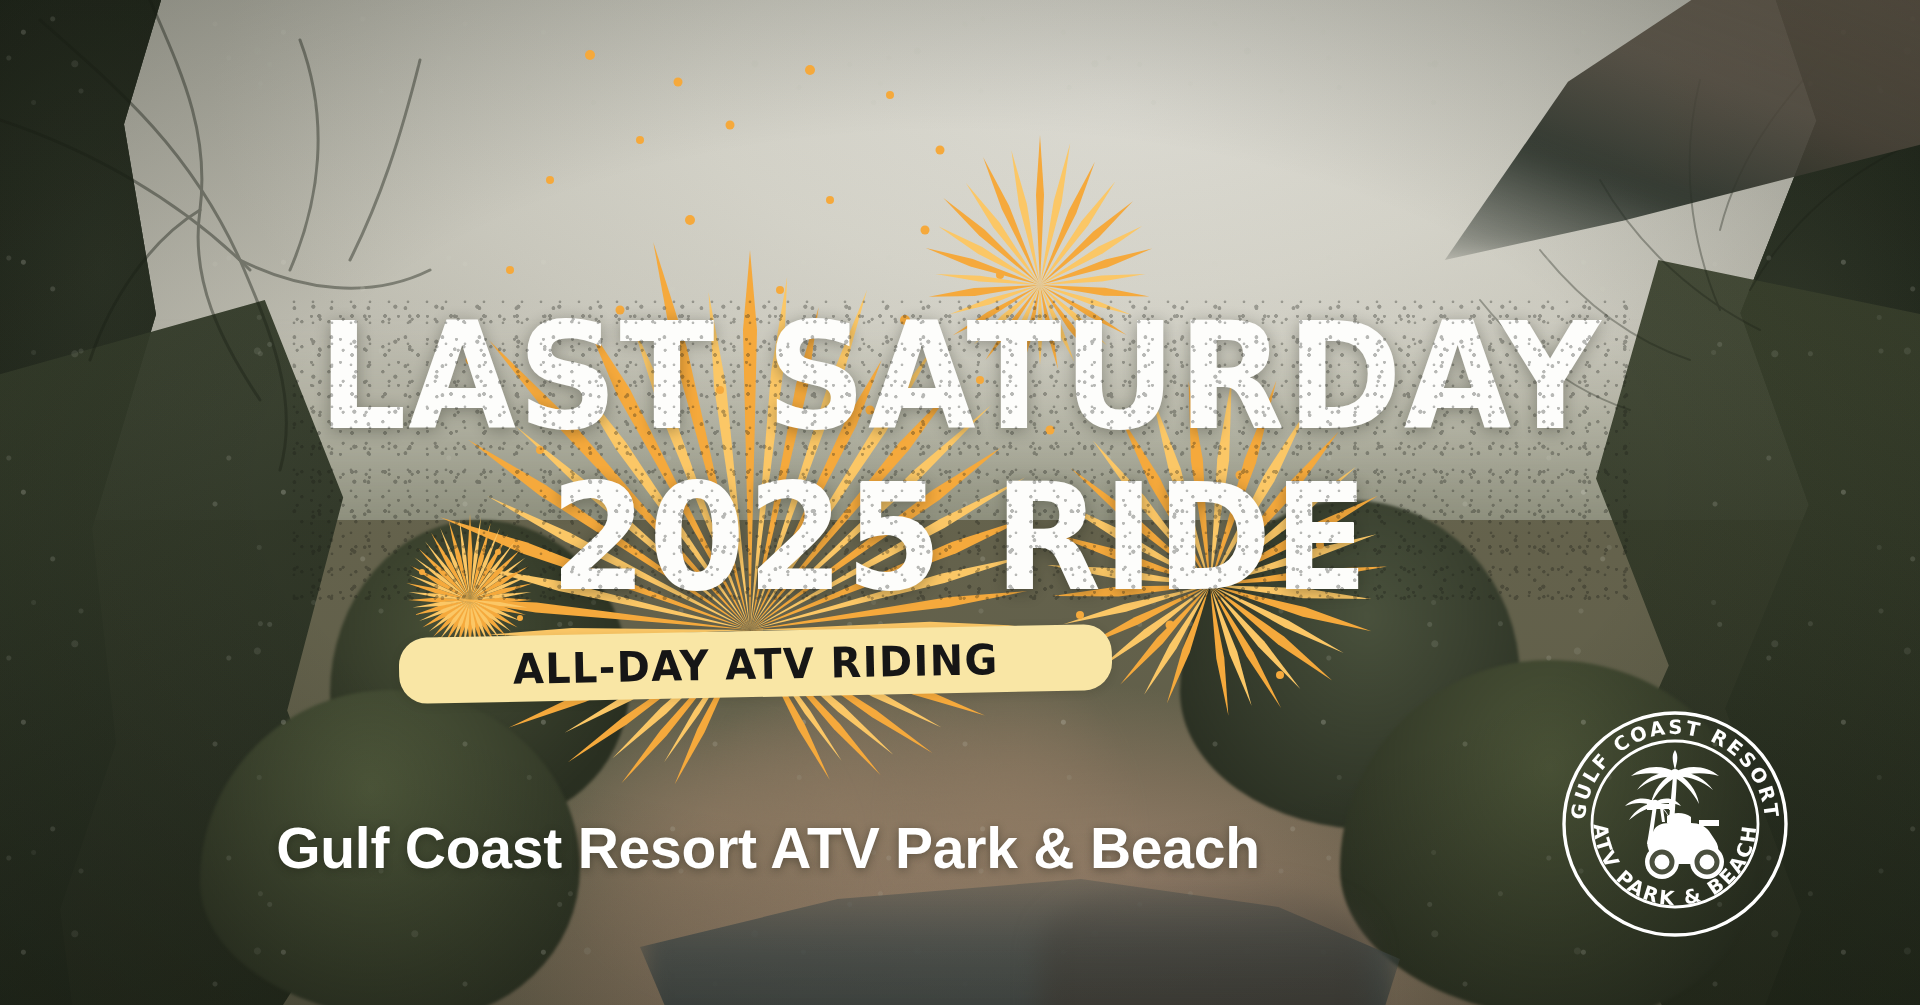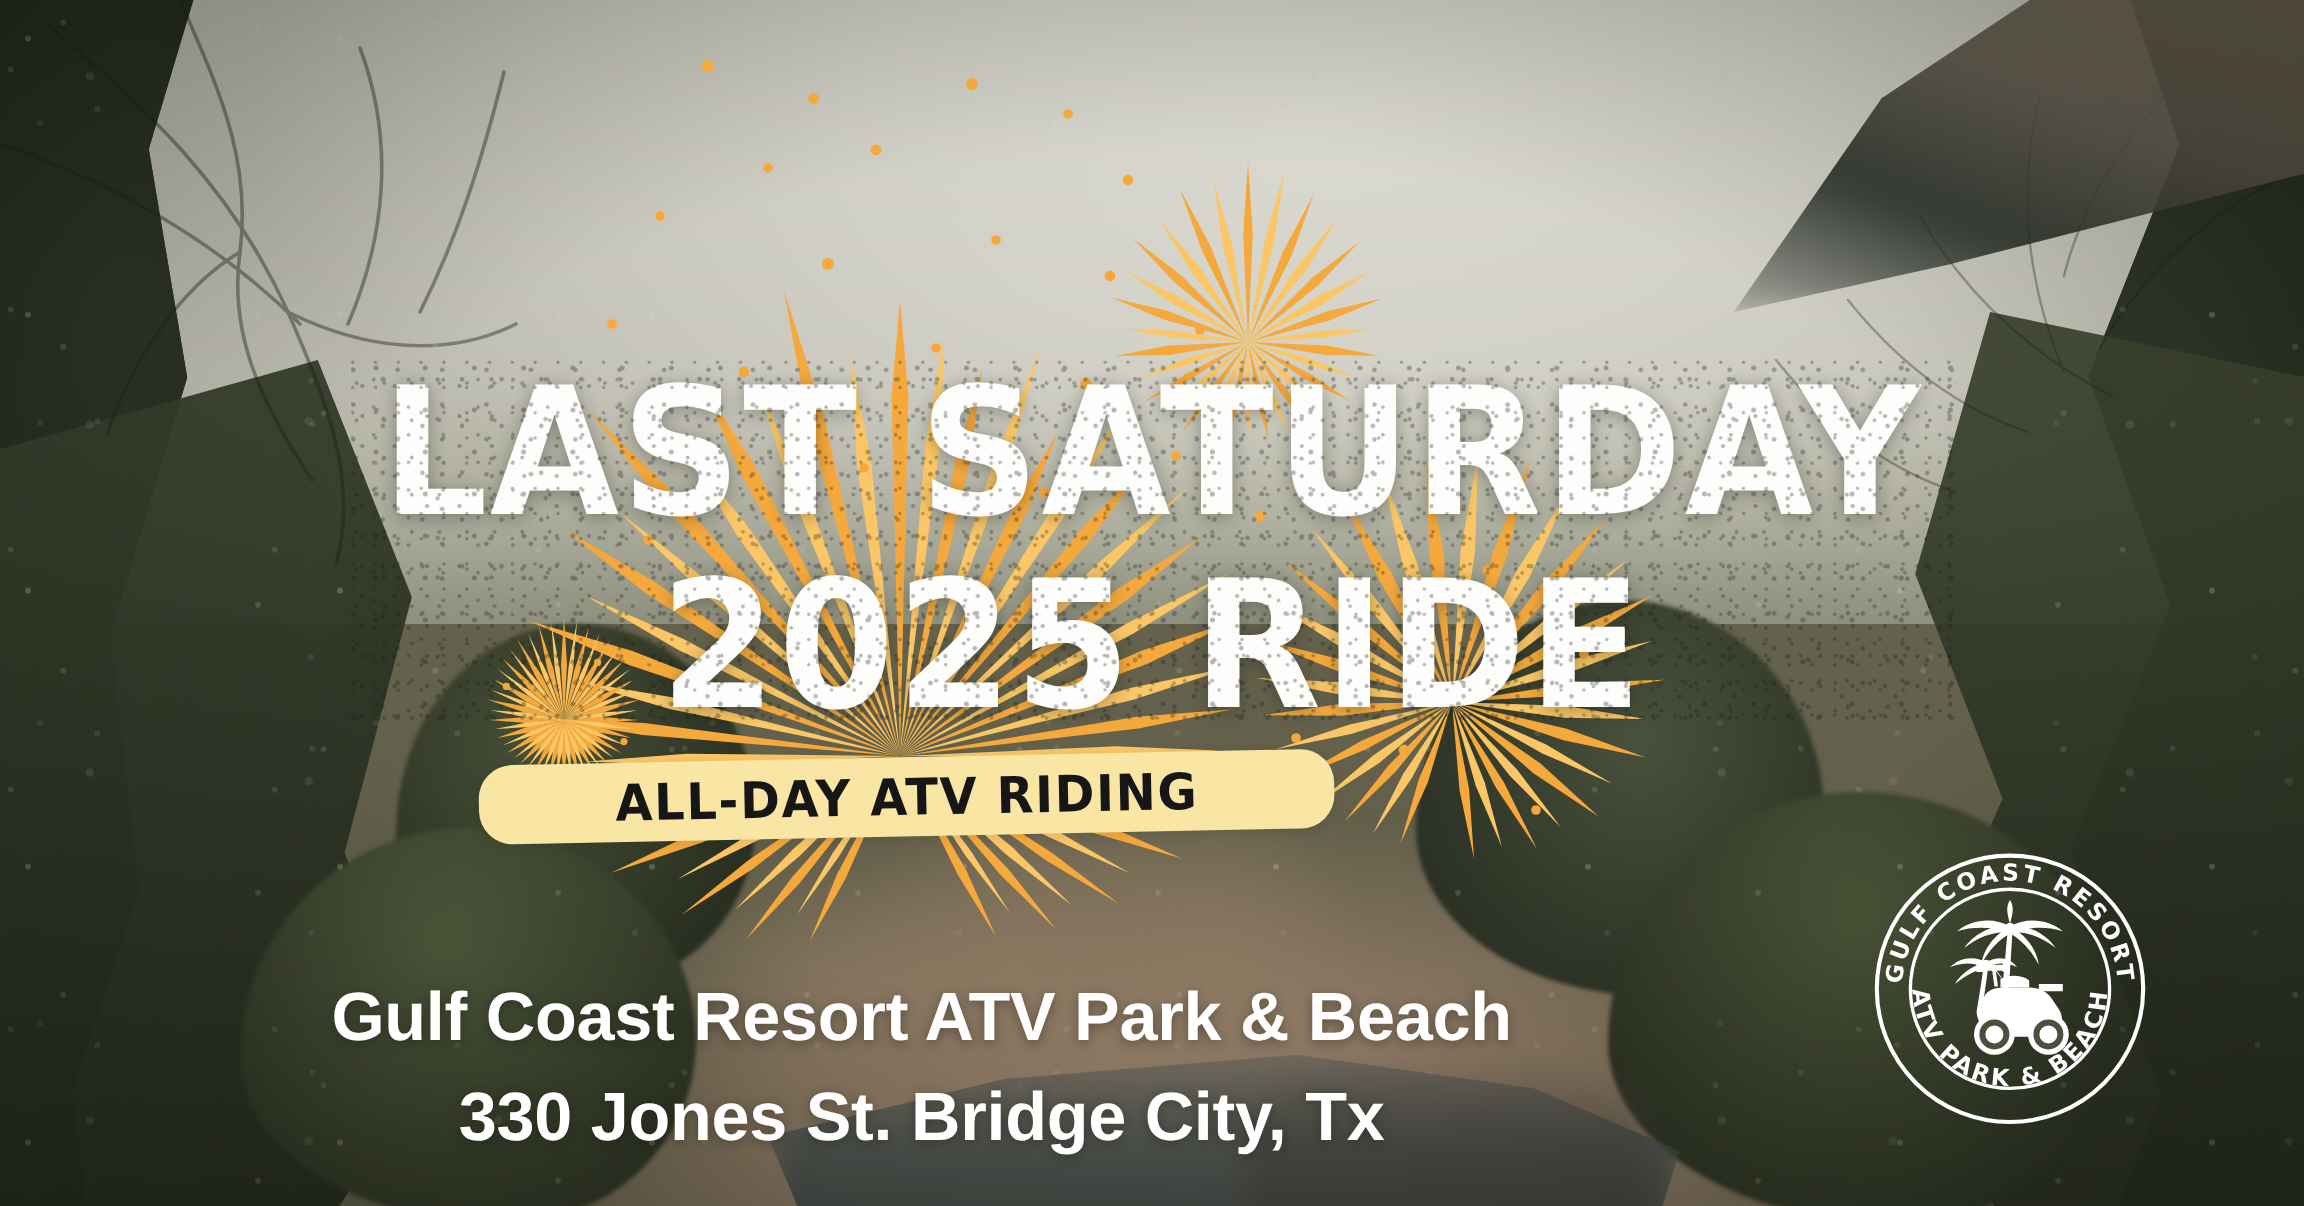--- a/index.html
+++ b/index.html
@@ -500,23 +500,20 @@
   <div class="grit" style="left:290px; top:300px; width:1340px; height:300px;"></div>
 
   <div class="banner"></div>
   <div class="banner-text">
     <span>ALL-DAY ATV RIDING</span>
   </div>
 
   <div class="addr addr1">
     <span>Gulf Coast Resort ATV Park &amp; Beach</span>
   </div>
-  <div class="addr addr2">
-    <span>330 Jones St.  Bridge City, Tx</span>
-  </div>
 
   <div class="logo">
     <svg width="228" height="228" viewBox="0 0 228 228">
       <defs>
         <path id="arcTop" d="M 24 114 A 90 90 0 0 1 204 114"></path>
         <path id="arcBot" d="M 33 114 A 81 81 0 0 0 195 114"></path>
       </defs>
 
       <circle cx="114" cy="114" r="111" fill="none" stroke="#ffffff" stroke-width="3.4"></circle>
 

